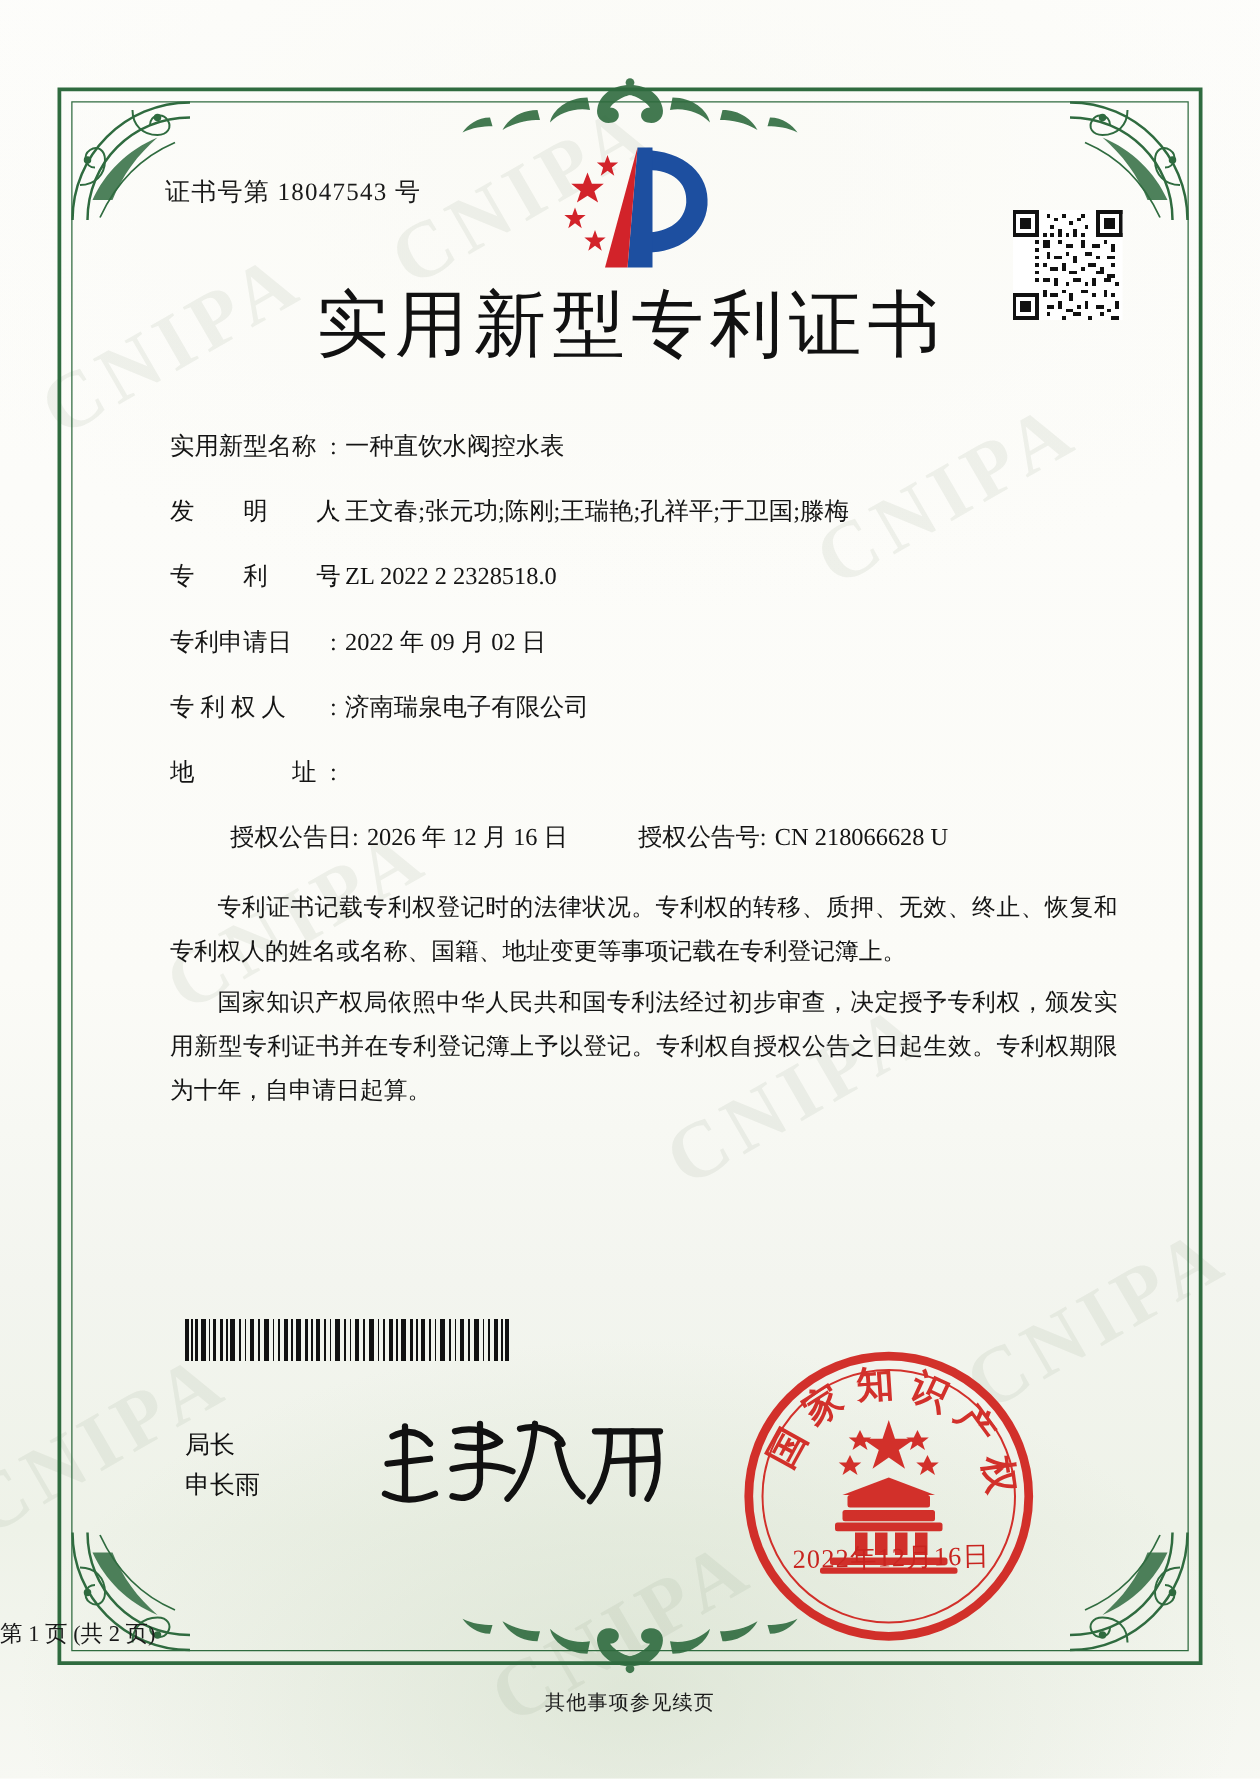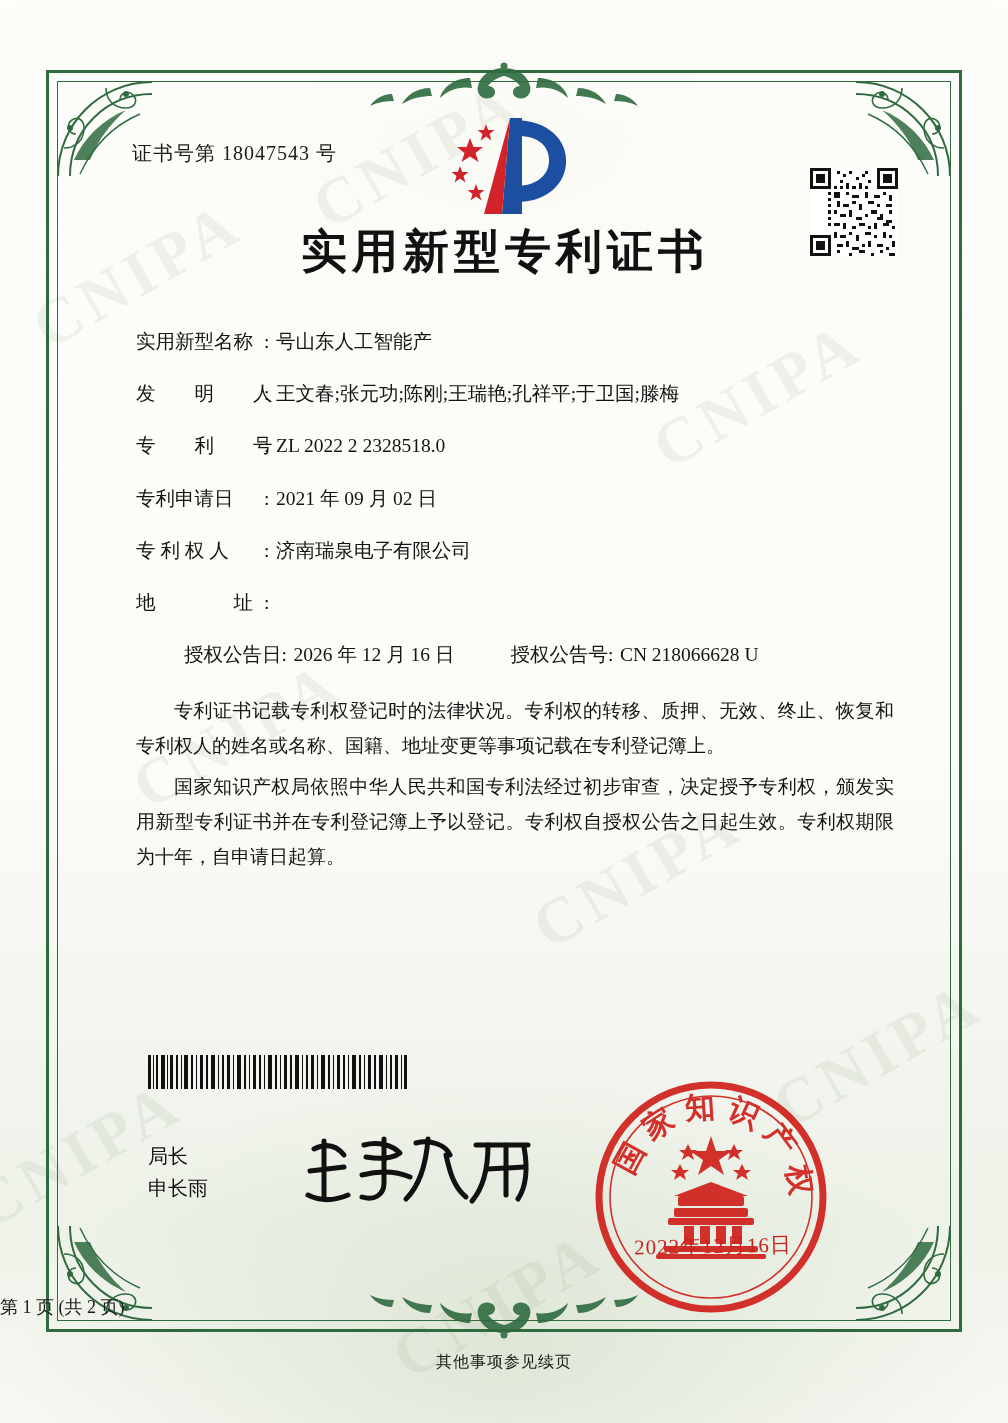--- a/index.html
+++ b/index.html
@@ -107,22 +107,22 @@
     position: absolute;
     right: 110px;
     top: 168px;
     width: 88px;
     height: 88px;
   }
 
   .title {
     text-align: center;
     font-family: "DejaVu Serif", "Liberation Serif", serif;
-    font-weight: bold;
-    font-size: 46px;
+    font-weight: normal;
+    font-size: 58px;
     letter-spacing: 5px;
     color: #111;
     margin-top: 54px;
   }
 
   .fields {
     margin-top: 44px;
     margin-left: 36px;
     font-size: 19.5px;
     color: #141414;
@@ -465,39 +465,39 @@
 
     <div class="cert-no">证书号第 18047543 号</div>
 
     <div class="title">实用新型专利证书</div>
 
     <div class="fields">
 
       <div class="field-row">
         <div class="f-label">实用新型名称</div>
         <div class="f-colon">:</div>
-        <div class="f-value">号山东人工智能产</div>
+        <div class="f-value">一种直饮水阀控水表</div>
       </div>
 
       <div class="field-row">
         <div class="f-label">发　　明　　人</div>
         <div class="f-colon">:</div>
         <div class="f-value">王文春;张元功;陈刚;王瑞艳;孔祥平;于卫国;滕梅</div>
       </div>
 
       <div class="field-row">
         <div class="f-label">专　　利　　号</div>
         <div class="f-colon">:</div>
         <div class="f-value">ZL 2022 2 2328518.0</div>
       </div>
 
       <div class="field-row">
         <div class="f-label">专利申请日</div>
         <div class="f-colon">:</div>
-        <div class="f-value">2021 年 09 月 02 日</div>
+        <div class="f-value">2022 年 09 月 02 日</div>
       </div>
 
       <div class="field-row">
         <div class="f-label">专 利 权 人</div>
         <div class="f-colon">:</div>
         <div class="f-value">济南瑞泉电子有限公司</div>
       </div>
 
       <div class="field-row">
         <div class="f-label">地　　　　址</div>

